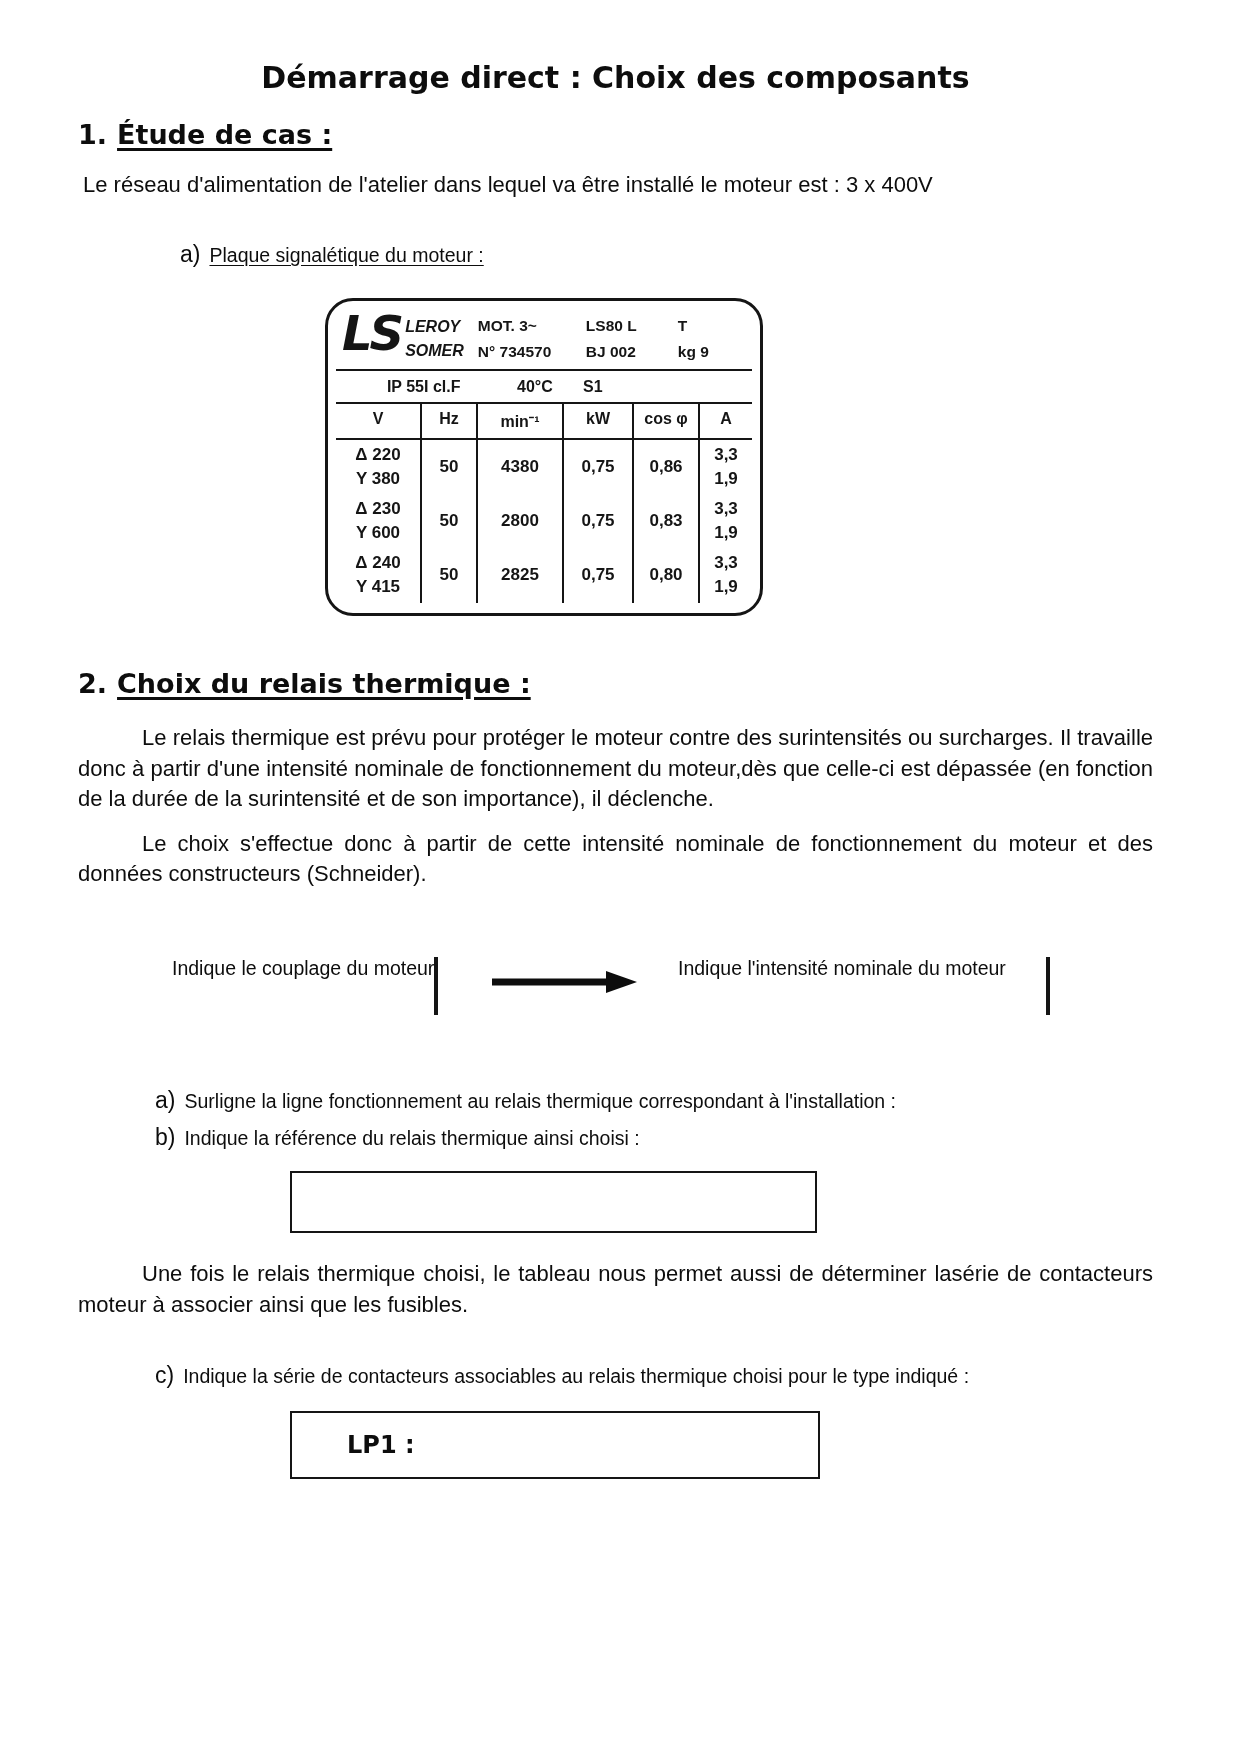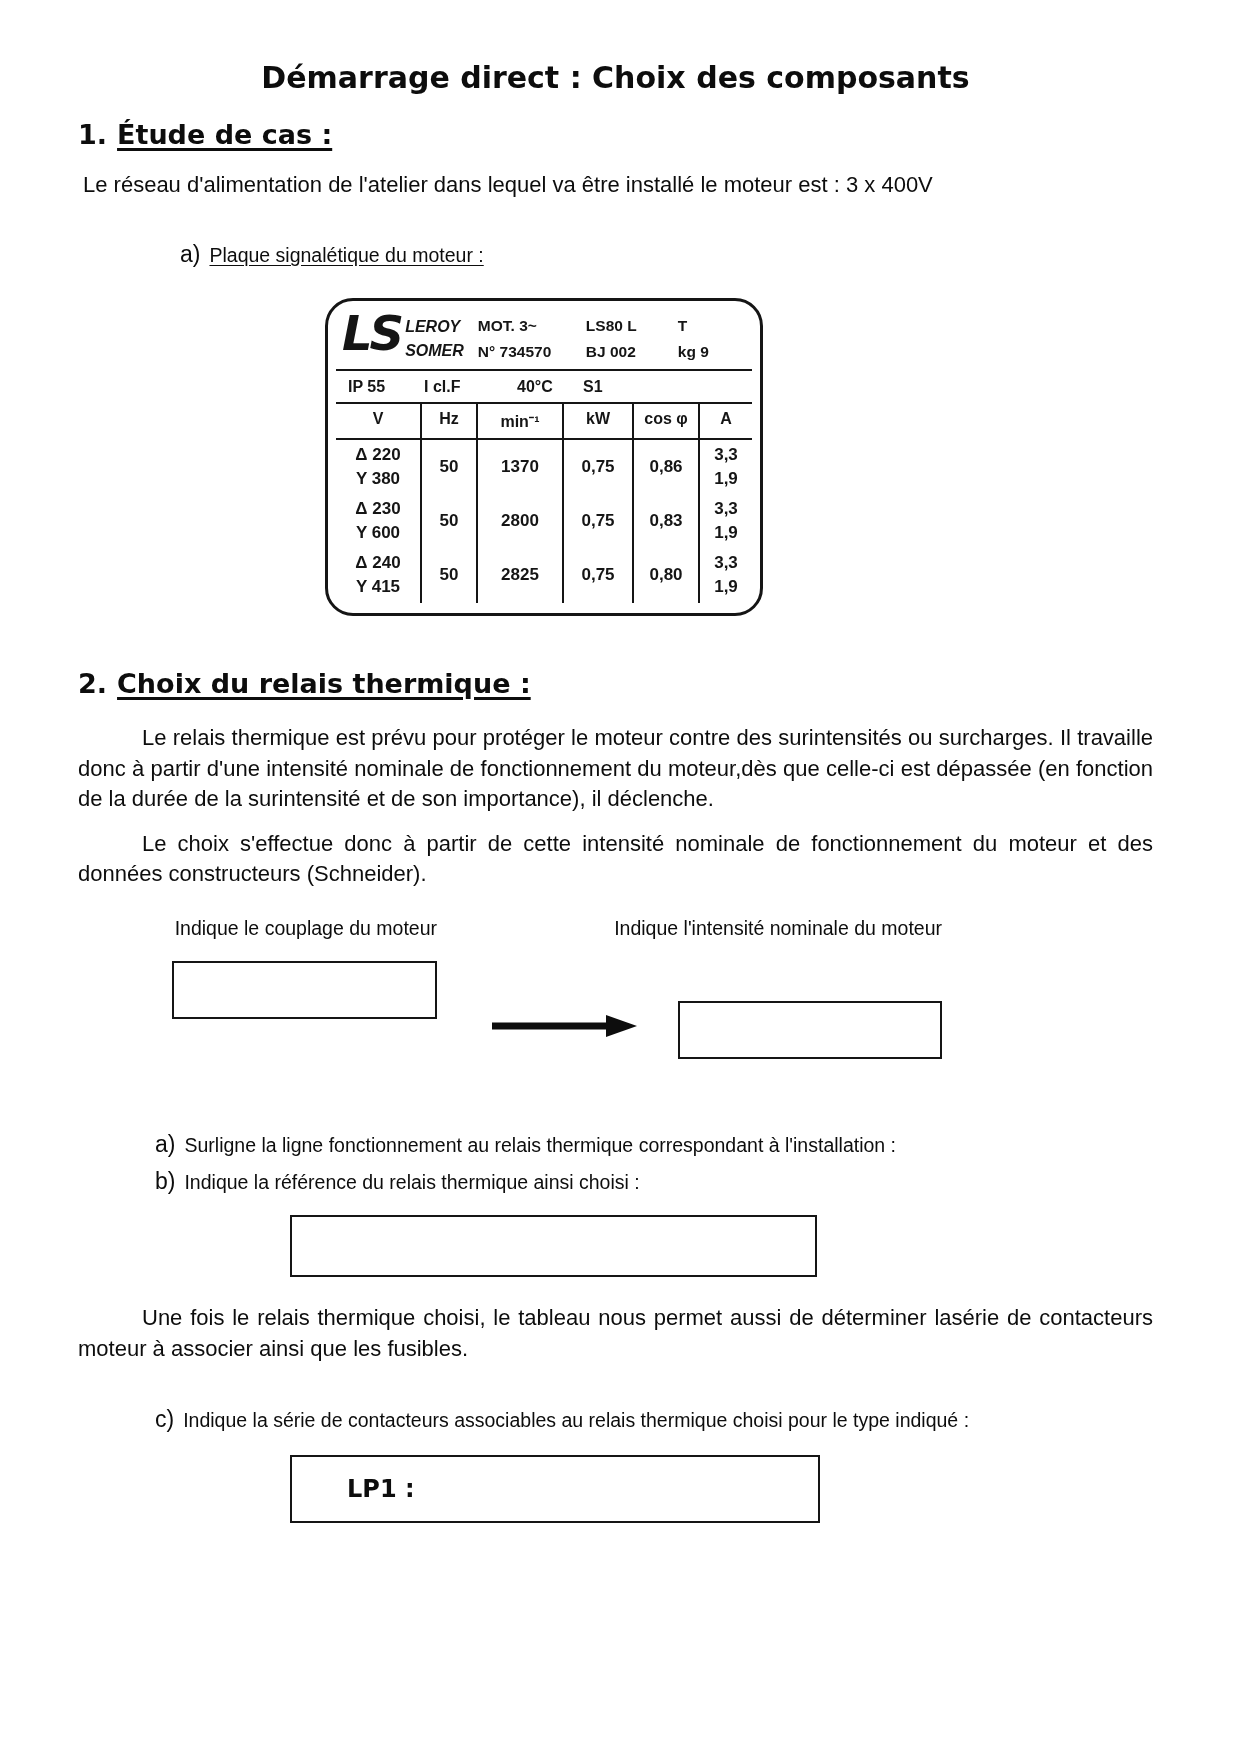--- a/index.html
+++ b/index.html
@@ -62,41 +62,41 @@
     line-height:0.92; letter-spacing:-3px;
   }
   .np-brand { font-style:italic; font-size:16px; line-height:1.45; margin:4px 0 0 4px; }
   .np-info { flex:1; margin-left:14px; font-size:15.5px; line-height:1.65; margin-top:2px; }
   .np-info-row { display:flex; }
   .np-info-row .c1 { width:108px; }
   .np-info-row .c2 { width:92px; }
   .np-info-row .c3 { flex:1; }
 
   .np-ip-row { display:flex; padding:7px 0 6px 0; font-size:16px; }
-  .np-ip-row .i1 { padding-left:12px; width:88px; }
+  .np-ip-row .i1 { padding-left:12px; width:88px;text-align:right; }
   .np-ip-row .i2 { width:93px; }
   .np-ip-row .i3 { width:66px; }
   .np-ip-row .i4 { flex:1; }
 
   .np-table { border-top:2.5px solid #151515; }
   .np-row { display:grid; grid-template-columns:86px 56px 86px 70px 66px 1fr; }
   .np-cell { border-right:2.5px solid #151515; text-align:center; }
   .np-cell.last { border-right:none; }
   .np-head .np-cell { border-bottom:2.5px solid #151515; padding:6px 0; font-size:16px; }
   .np-group .np-cell { font-size:17px; line-height:24px; padding:3px 0; }
   .np-center { display:flex; align-items:center; justify-content:center; }
   .np-table .np-group:last-child .np-cell { padding-bottom:4px; }
 
   
   .para { text-align:justify; margin-top:14px; }
   .para.first { margin-top:24px; }
   .para.indent { text-indent:64px; }
 
   .couple-row { display:flex; align-items:flex-start; margin-top:28px; }
-  .box-group { display:flex; flex-direction:column; align-items:flex-end; }
+  .box-group { display:flex; flex-direction:row; align-items:flex-start;margin-top:40px; }
   .bg-left { margin-left:94px; width:265px; }
   .bg-right { width:264px;gap:40px; }
   .box-label { font-size:19.5px; white-space:nowrap; margin-bottom:21px; }
   .answer-box { border:2.5px solid #151515; width:100%; height:58px; background:#fff; }
   .arrow-wrap { margin:0 41px 0 53px; align-self:flex-end; margin-bottom:17px; }
 
   .ref-box { margin:20px 0 0 212px; width:527px; height:62px; border:2.5px solid #151515; }
 
   .items-ab { margin-top:72px; }
 
@@ -165,21 +165,21 @@
         <div class="np-cell">cos φ</div>
         <div class="np-cell last">A</div>
       </div>
 
       <div class="np-row np-group">
         <div class="np-cell">
           <div>Δ 220</div>
           <div>Y 380</div>
         </div>
         <div class="np-cell np-center">50</div>
-        <div class="np-cell np-center">1370</div>
+        <div class="np-cell np-center">4380</div>
         <div class="np-cell np-center">0,75</div>
         <div class="np-cell np-center">0,86</div>
         <div class="np-cell last">
           <div>3,3</div>
           <div>1,9</div>
         </div>
       </div>
 
       <div class="np-row np-group">
         <div class="np-cell">

